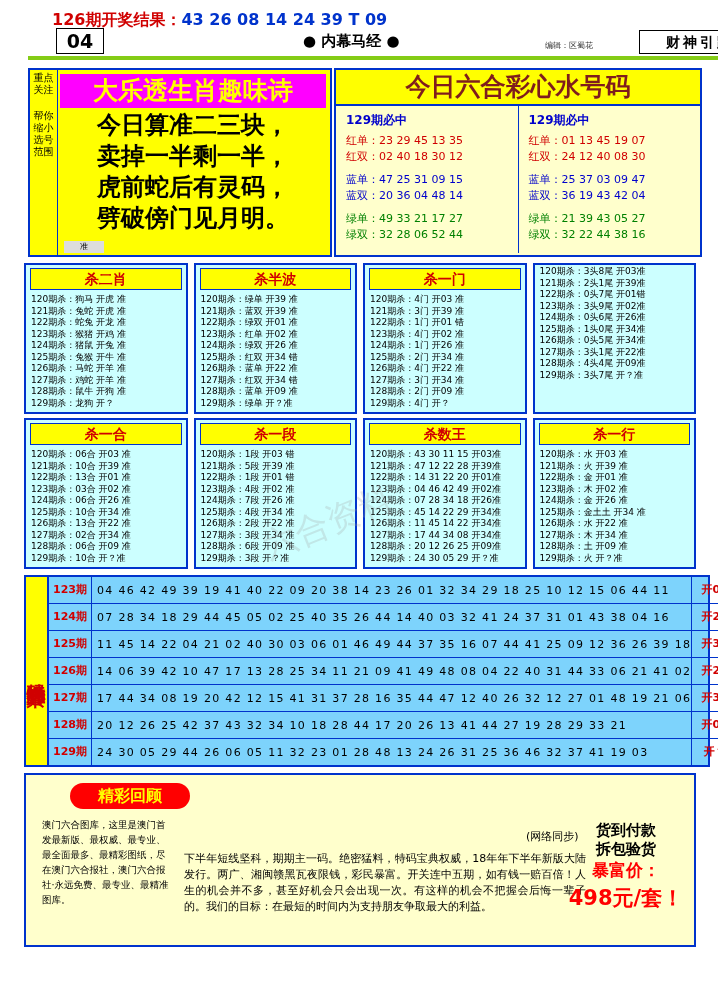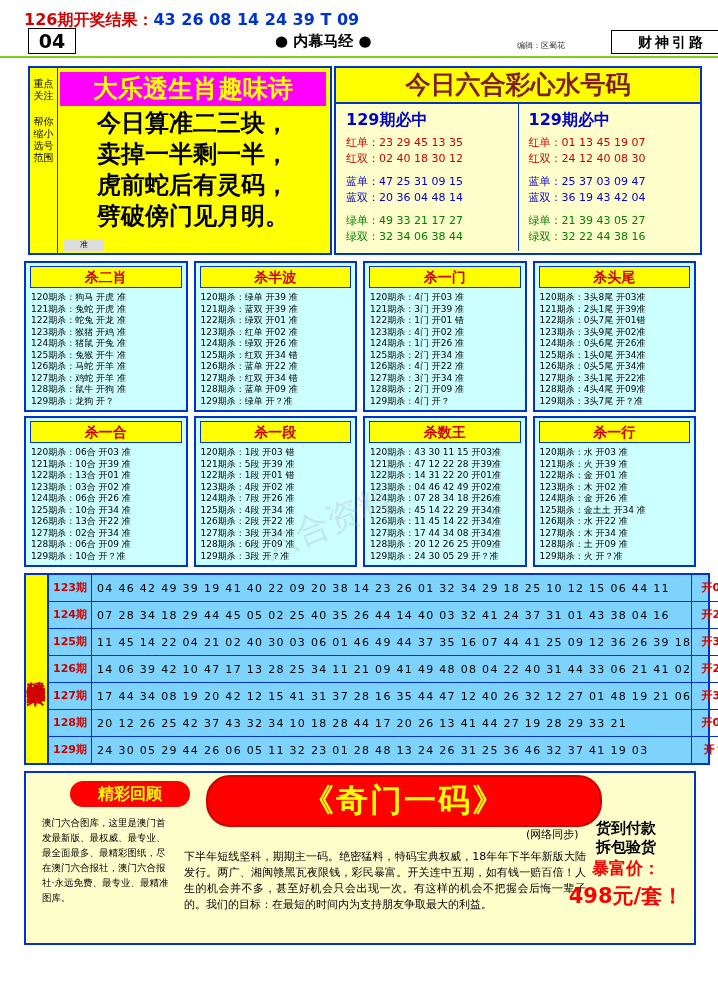--- a/index.html
+++ b/index.html
@@ -1,44 +1,44 @@
 <!DOCTYPE html>
 <html><head>
 <meta charset="utf-8">
 <style>
   html,body{margin:0;padding:0;}
   body{width:718px;height:1008px;background:#ffffff;font-family:"DejaVu Sans","Liberation Sans",sans-serif;}
   .page{position:relative;width:718px;height:1008px;overflow:hidden;background:#fff;}
 
   
-  .hdr{position:relative;height:56px;border-bottom:2px solid #84cc16;}
+  .hdr{position:relative;height:56px;border-bottom:4px solid #84cc16;margin-left:28px;}
   .hdr-line{position:absolute;left:24px;top:10px;font-size:16px;font-weight:bold;color:#d00000;letter-spacing:0px;white-space:nowrap;}
   .hdr-line .nums{color:#0033cc;}
   .num-box{position:absolute;left:28px;top:28px;width:46px;height:24px;background:#fff;border:1px solid #000;font-size:19px;font-weight:bold;text-align:center;line-height:24px;color:#000;}
   .hdr-mid{position:absolute;left:275px;top:32px;font-size:15px;font-weight:bold;color:#000;}
   .hdr-edit{position:absolute;left:517px;top:40px;font-size:8px;color:#333;}
   .hdr-right{position:absolute;left:611px;top:30px;width:120px;height:22px;border:1px solid #000;font-size:14px;font-weight:bold;color:#000;text-align:center;line-height:22px;letter-spacing:3px;}
 
   
   .poem-row{position:relative;height:195px;margin:4px 4px 0 4px;}
   .poem-box{position:absolute;left:24px;top:4px;width:300px;height:185px;border:2px solid #0033cc;background:#ffff00;}
   .poem-side{position:absolute;left:0;top:0;width:28px;height:100%;background:#ffff00;border-right:1px solid #0033cc;
-             font-size:10px;color:#000;text-align:center;line-height:12px;padding-top:10px;box-sizing:border-box;}
+             font-size:10px;color:#000;text-align:center;line-height:12px;padding-top:2px;box-sizing:border-box;}
   .poem-side span{display:block;}
   .poem-title{position:absolute;left:30px;top:4px;width:266px;height:34px;background:#ff00ff;color:#ffff00;
               font-size:25px;font-weight:bold;text-align:center;line-height:34px;}
   .poem-body{position:absolute;left:30px;top:40px;width:266px;font-size:24px;font-weight:bold;color:#000;line-height:31px;text-align:center;}
   .poem-foot{position:absolute;left:34px;bottom:2px;width:40px;height:12px;background:#ddd;font-size:8px;text-align:center;}
 
   .heart-box{position:absolute;left:330px;top:4px;width:364px;height:185px;border:2px solid #0033cc;background:#ffffcc;}
   .heart-title{height:34px;background:#ffff00;color:#7f1d1d;font-size:25px;font-weight:bold;text-align:center;line-height:34px;border-bottom:2px solid #0033cc;}
   .heart-cols{display:flex;height:147px;}
   .heart-col{flex:1;padding:6px 4px 0 10px;box-sizing:border-box;}
   .heart-col+.heart-col{border-left:1px solid #0033cc;}
-  .heart-col h4{margin:0 0 5px 0;font-size:16px;color:#0000cc;font-weight:bold;}
+  .heart-col h4{margin:0 0 5px 0;font-size:12px;color:#0000cc;font-weight:bold;}
   .heart-col p{margin:0 0 2px 0;font-size:11px;line-height:14px;}
   .r{color:#d00000;} .b{color:#0000cc;} .g{color:#008000;}
   .sp{height:7px;}
 
   
   .grid{position:relative;margin:4px 22px 0 24px;display:flex;gap:6px;}
   .cell{flex:1;border:2px solid #0033cc;background:#ccffff;box-sizing:border-box;}
   .cell-title{height:20px;margin:3px 4px;background:#ffff00;border:1px solid #0033cc;color:#d00000;font-size:14px;font-weight:bold;text-align:center;line-height:20px;}
   .cell-body{padding:1px 5px 3px 5px;}
   .cell-body div{font-size:9px;line-height:11.5px;color:#000;white-space:nowrap;}
@@ -104,21 +104,21 @@
       <div class="heart-cols">
         <div class="heart-col">
           <h4>129期必中</h4>
           <p class="r">红单：23 29 45 13 35</p>
           <p class="r">红双：02 40 18 30 12</p>
           <div class="sp"></div>
           <p class="b">蓝单：47 25 31 09 15</p>
           <p class="b">蓝双：20 36 04 48 14</p>
           <div class="sp"></div>
           <p class="g">绿单：49 33 21 17 27</p>
-          <p class="g">绿双：32 34 06 38 44</p>
+          <p class="g">绿双：32 28 06 52 44</p>
         </div>
         <div class="heart-col">
           <h4>129期必中</h4>
           <p class="r">红单：01 13 45 19 07</p>
           <p class="r">红双：24 12 40 08 30</p>
           <div class="sp"></div>
           <p class="b">蓝单：25 37 03 09 47</p>
           <p class="b">蓝双：36 19 43 42 04</p>
           <div class="sp"></div>
           <p class="g">绿单：21 39 43 05 27</p>
@@ -168,21 +168,20 @@
           <div>123期杀：4门 开02 准</div>
           <div>124期杀：1门 开26 准</div>
           <div>125期杀：2门 开34 准</div>
           <div>126期杀：4门 开22 准</div>
           <div>127期杀：3门 开34 准</div>
           <div>128期杀：2门 开09 准</div>
           <div>129期杀：4门 开？</div>
         </div>
       </div>
       <div class="cell">
-        <div class="cell-title">杀头尾</div>
         <div class="cell-body">
           <div>120期杀：3头8尾 开03准</div>
           <div>121期杀：2头1尾 开39准</div>
           <div>122期杀：0头7尾 开01错</div>
           <div>123期杀：3头9尾 开02准</div>
           <div>124期杀：0头6尾 开26准</div>
           <div>125期杀：1头0尾 开34准</div>
           <div>126期杀：0头5尾 开34准</div>
           <div>127期杀：3头1尾 开22准</div>
           <div>128期杀：4头4尾 开09准</div>
@@ -292,21 +291,20 @@
         <div class="tema-row">
           <div class="tema-qi">129期</div>
           <div class="tema-nums">24 30 05 29 44 26 06 05 11 32 23 01 28 48 13 24 26 31 25 36 46 32 37 41 19 03</div>
           <div class="tema-res">开？准</div>
         </div>
       </div>
   </div>
 
   <div class="bottom">
     <div class="bt-badge">精彩回顾</div>
-    <div class="bt-oval">《奇门一码》</div>
     <div class="bt-sync">(网络同步)</div>
     <div class="bt-leftcol">澳门六合图库，这里是澳门首发最新版、最权威、最专业、最全面最多、最精彩图纸，尽在澳门六合报社，澳门六合报社·永远免费、最专业、最精准图库。</div>
     <div class="bt-para">下半年短线坚科，期期主一码。绝密猛料，特码宝典权威，18年年下半年新版大陆发行。两广、湘闽赣黑瓦夜限钱，彩民暴富。开关连中五期，如有钱一赔百倍！人生的机会并不多，甚至好机会只会出现一次。有这样的机会不把握会后悔一辈子的。我们的目标：在最短的时间内为支持朋友争取最大的利益。</div>
     <div class="bt-right">
       <div class="l1">货到付款</div>
       <div class="l1">拆包验货</div>
       <div class="l2">暴富价：</div>
       <div class="l3">498元/套！</div>
     </div>
   </div>

